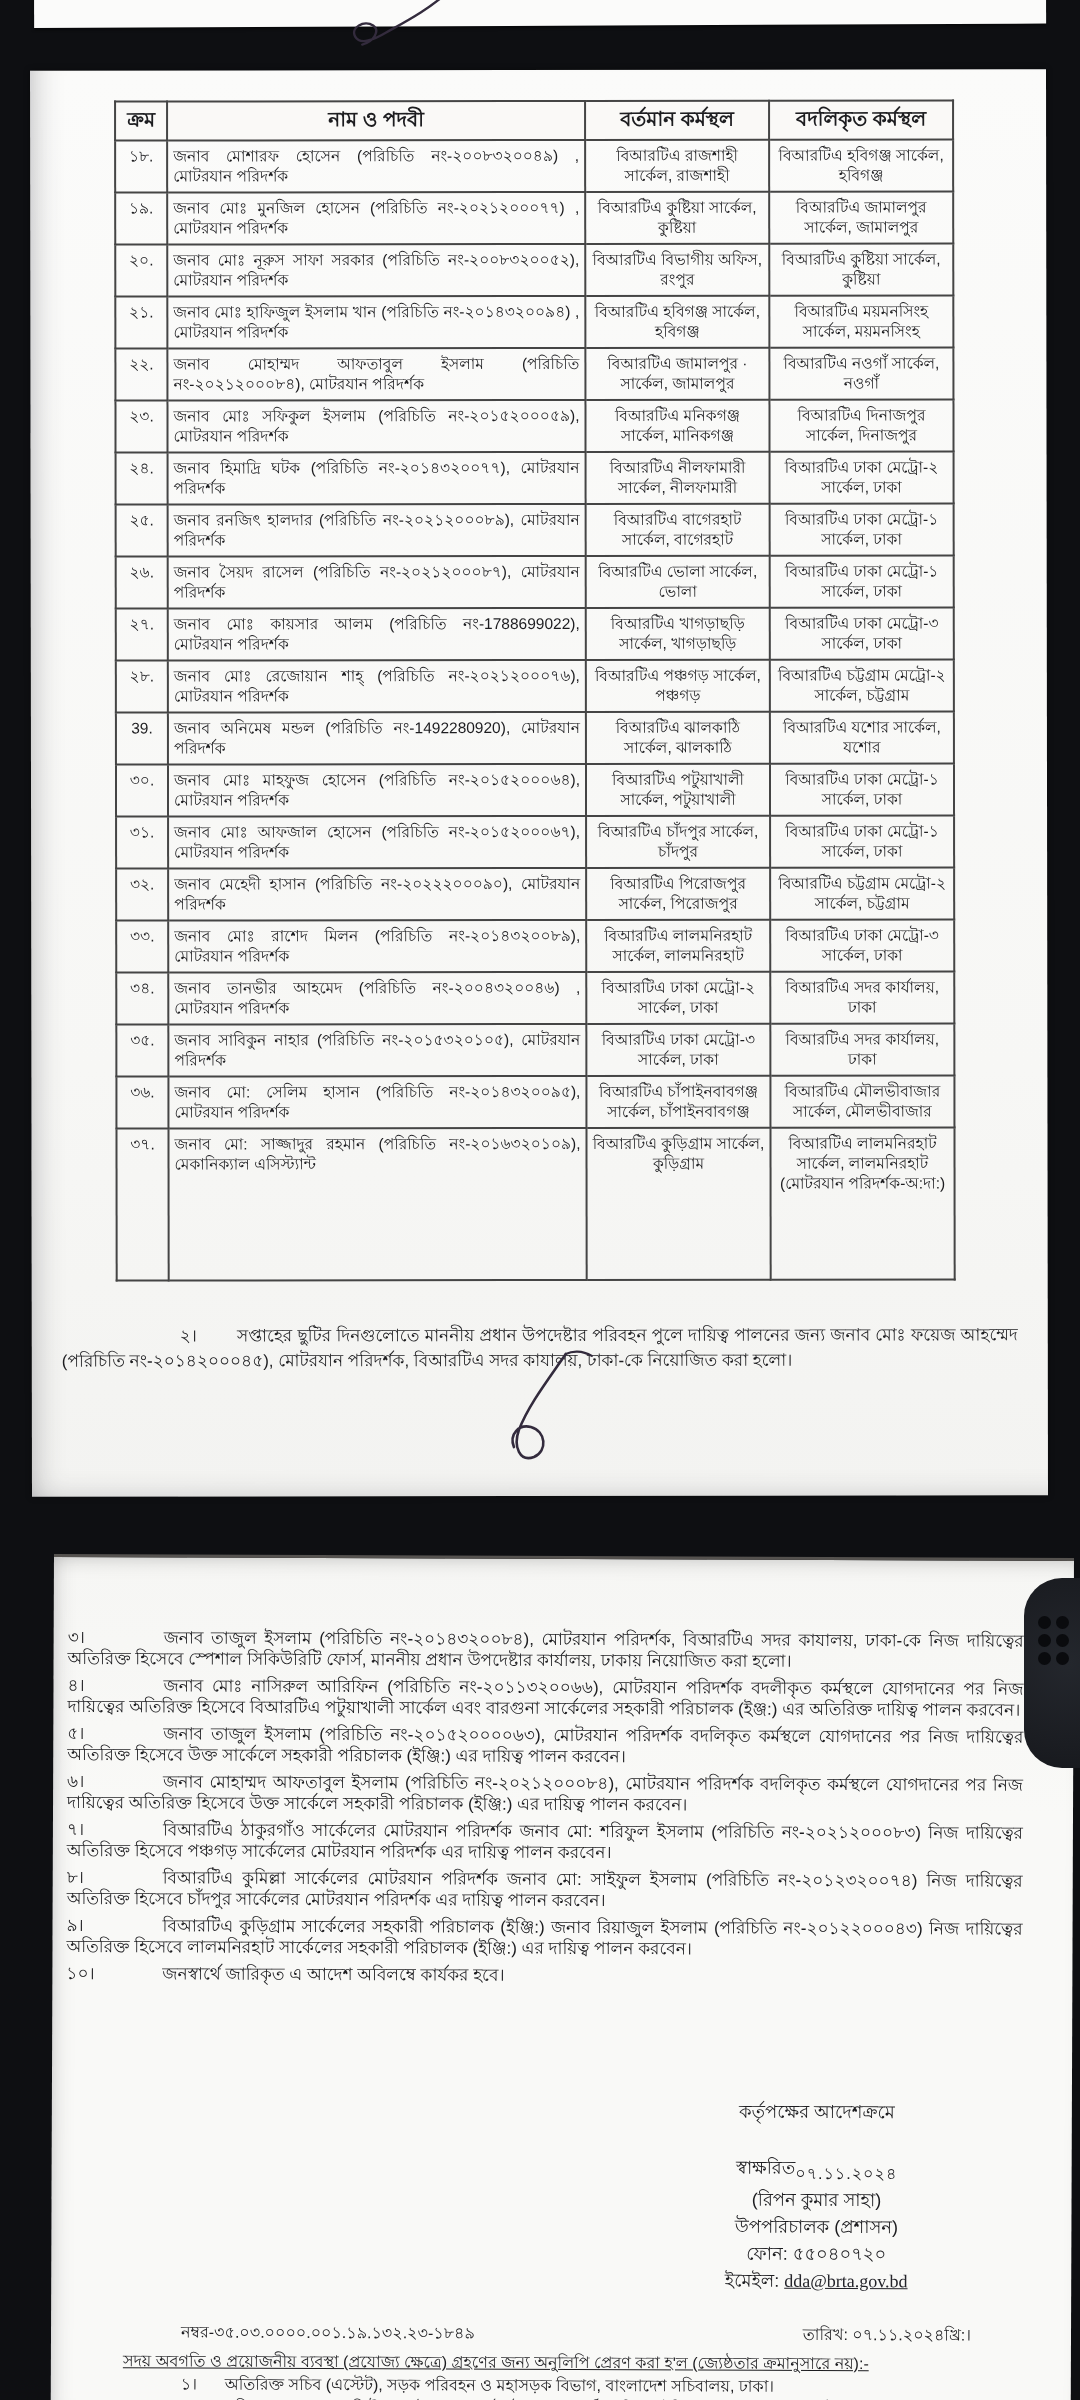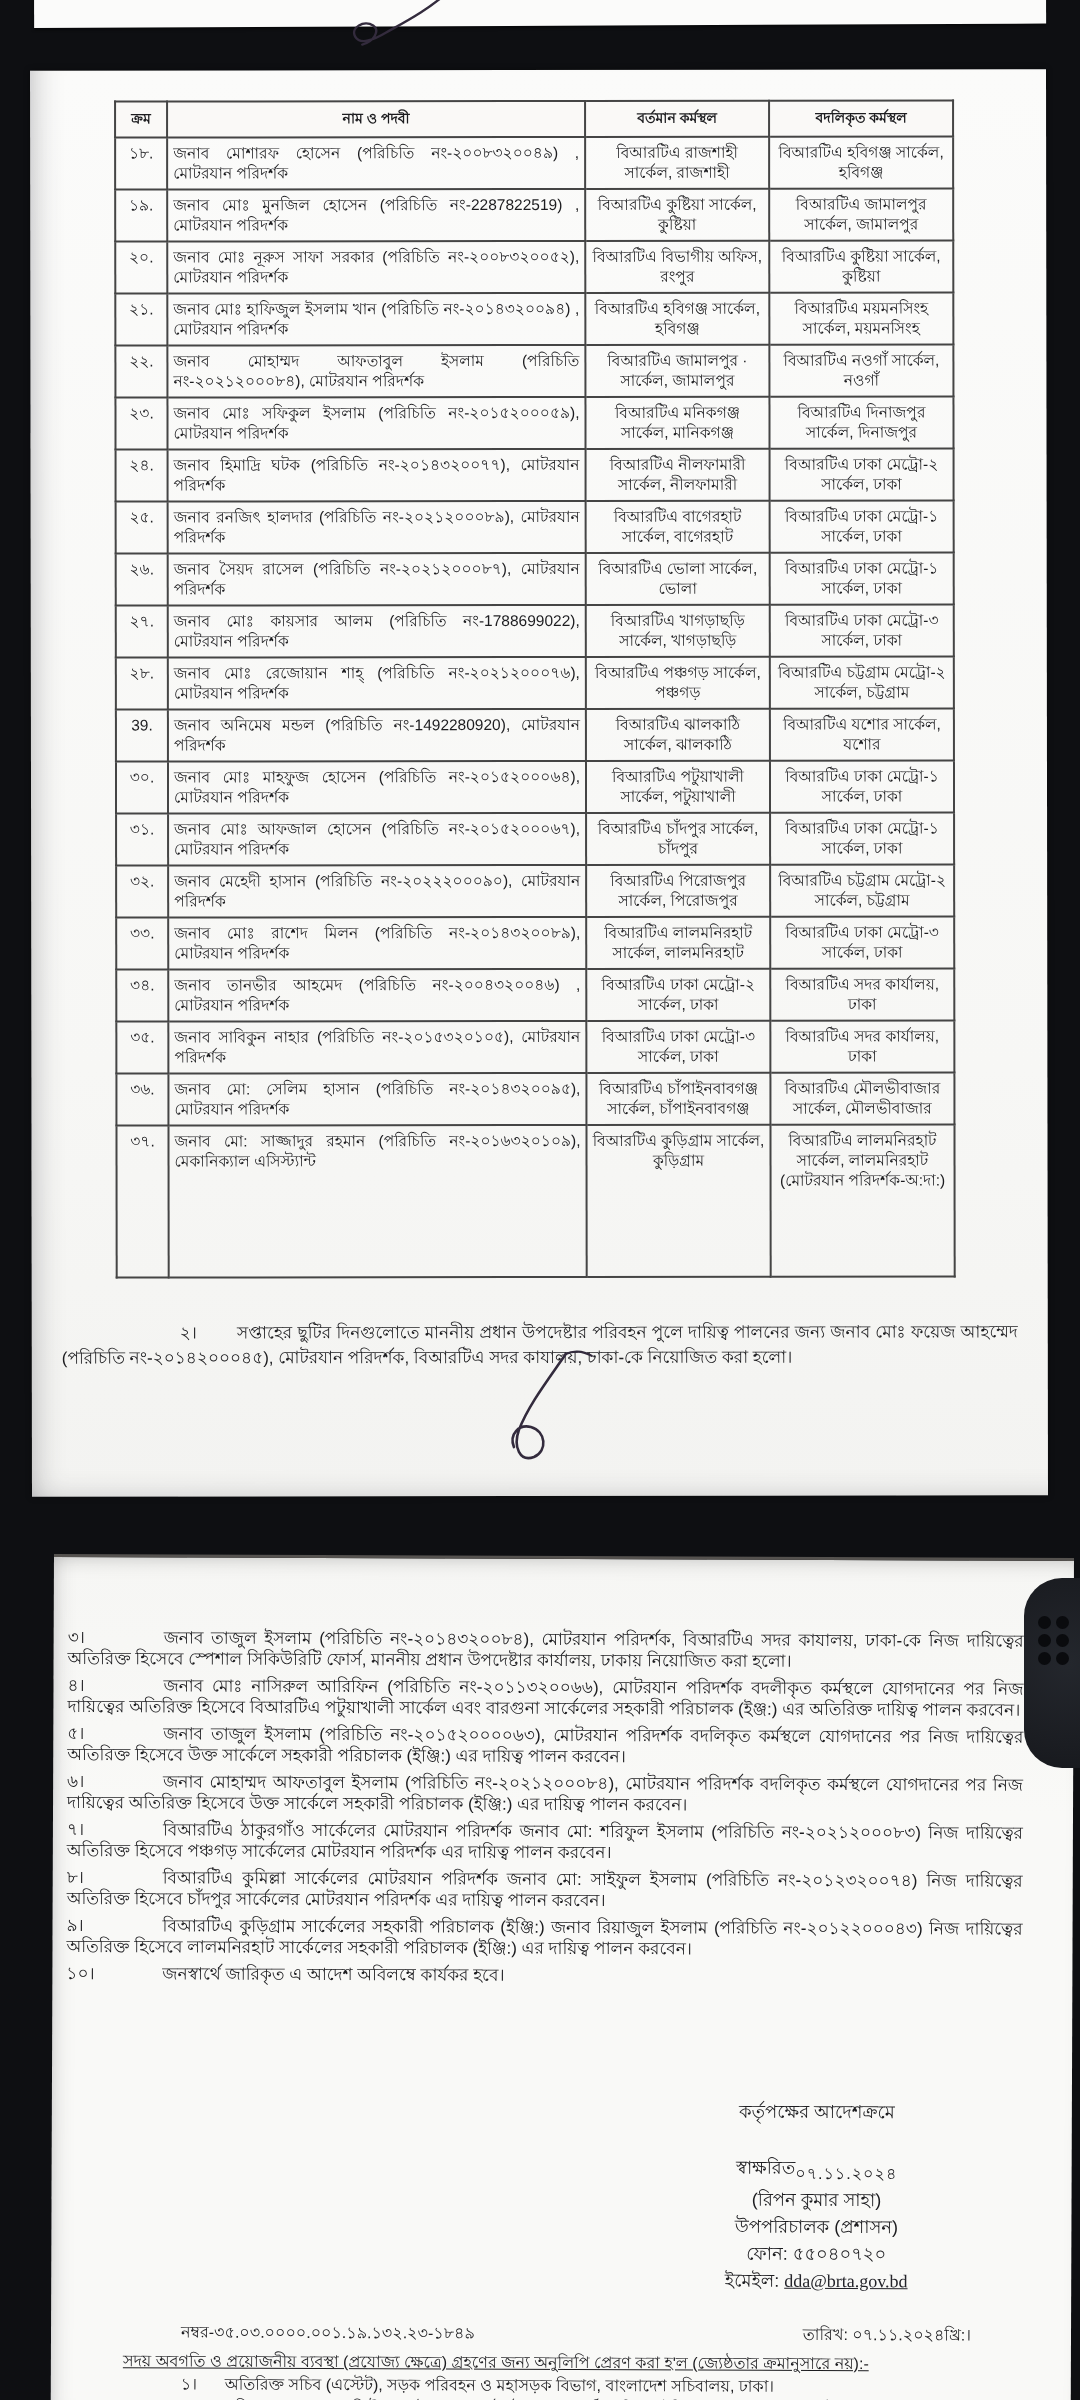--- a/index.html
+++ b/index.html
@@ -25,21 +25,21 @@
     background:linear-gradient(180deg,#fbfbfa 0%,#f7f7f5 70%,#f3f3f1 100%);
     transform:rotate(-0.08deg);
     box-shadow:inset 20px -12px 34px -24px rgba(50,50,60,.45), 0 0 6px rgba(0,0,0,.4);
   }
   #transfer-table {
     border-collapse:collapse; table-layout:fixed;
     margin:30px 0 0 84px; width:838px;
   }
   #transfer-table th, #transfer-table td { border:2px solid #454545; }
   #transfer-table th {
-    height:30px; font-size:14px; font-weight:bold; padding:2px; text-align:center;
+    height:30px; font-size:20px; font-weight:bold; padding:2px; text-align:center;
     background:#faf9f7;
   }
   #transfer-table td {
     font-size:15.5px; line-height:20px; padding:5px 5px; vertical-align:top;
   }
   td.serial { text-align:center; }
   td.name   { text-align:justify;border-radius:16px; }
   td.loc    { text-align:center; }
   .row-last td { height:140px;margin-left:11px; }
 
@@ -134,21 +134,21 @@
       </thead>
       <tbody>
           <tr>
             <td class="serial">১৮.</td>
             <td class="name">জনাব মোশারফ হোসেন (পরিচিতি নং-২০০৮৩২০০৪৯) , মোটরযান পরিদর্শক</td>
             <td class="loc">বিআরটিএ রাজশাহী সার্কেল, রাজশাহী</td>
             <td class="loc">বিআরটিএ হবিগঞ্জ সার্কেল, হবিগঞ্জ</td>
           </tr>
           <tr>
             <td class="serial">১৯.</td>
-            <td class="name">জনাব মোঃ মুনজিল হোসেন (পরিচিতি নং-2287822519) , মোটরযান পরিদর্শক</td>
+            <td class="name">জনাব মোঃ মুনজিল হোসেন (পরিচিতি নং-২০২১২০০০৭৭) , মোটরযান পরিদর্শক</td>
             <td class="loc">বিআরটিএ কুষ্টিয়া সার্কেল, কুষ্টিয়া</td>
             <td class="loc">বিআরটিএ জামালপুর সার্কেল, জামালপুর</td>
           </tr>
           <tr>
             <td class="serial">২০.</td>
             <td class="name">জনাব মোঃ নূরুস সাফা সরকার (পরিচিতি নং-২০০৮৩২০০৫২), মোটরযান পরিদর্শক</td>
             <td class="loc">বিআরটিএ বিভাগীয় অফিস, রংপুর</td>
             <td class="loc">বিআরটিএ কুষ্টিয়া সার্কেল, কুষ্টিয়া</td>
           </tr>
           <tr>

